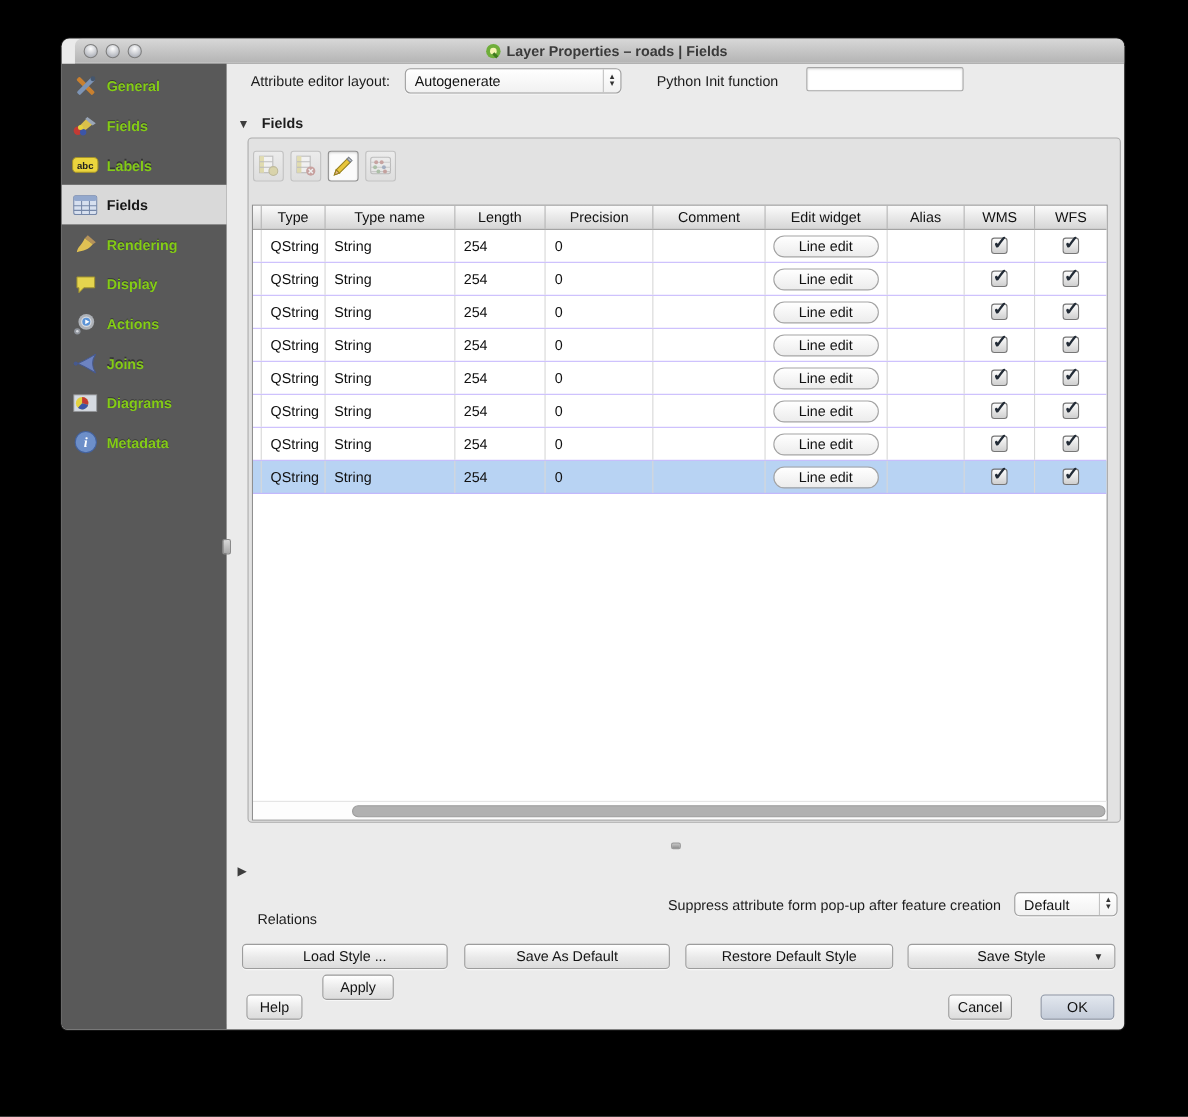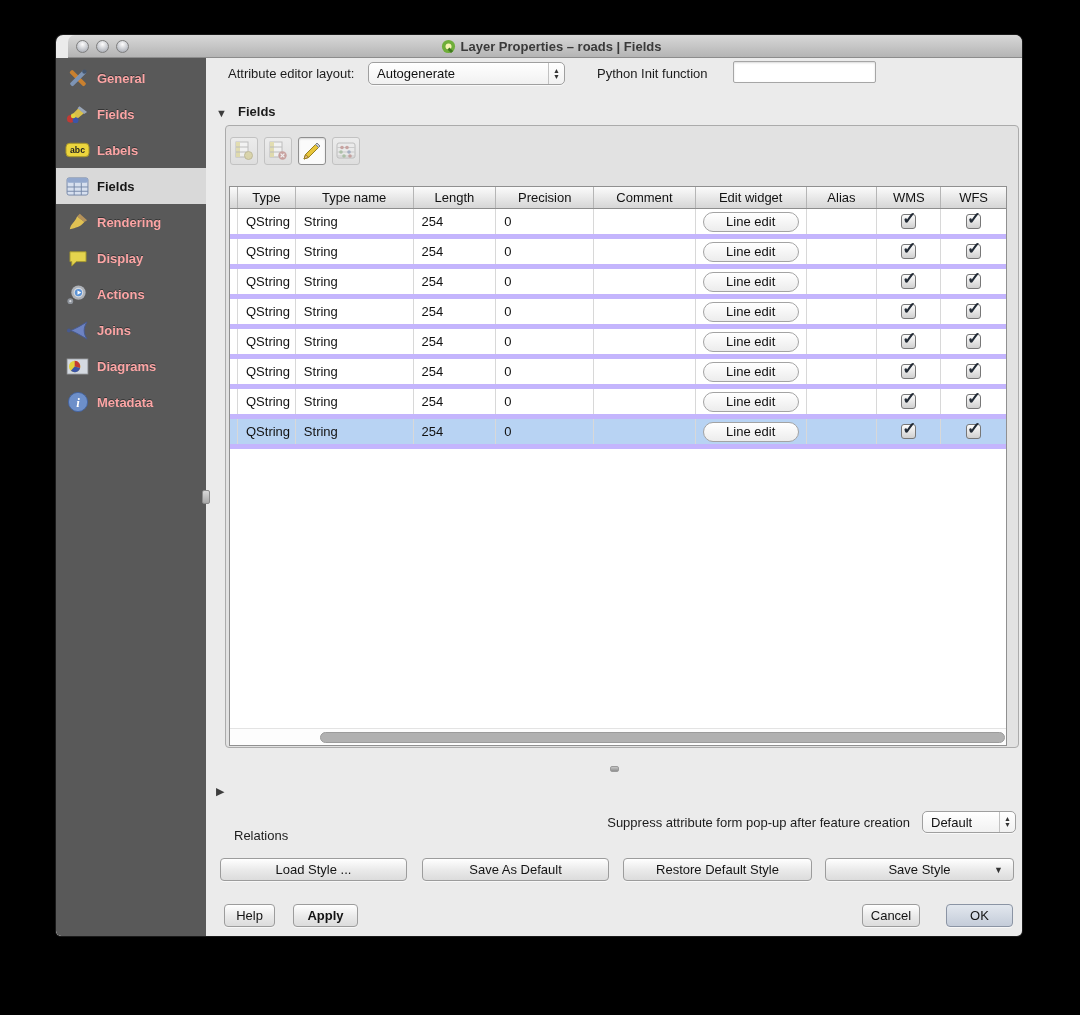--- a/index.html
+++ b/index.html
@@ -14,21 +14,21 @@
   .lights{position:absolute;left:8px;top:5px;display:flex;gap:7px;}
   .light{width:13px;height:13px;border-radius:50%;border:1px solid #7e7e7e;
     background:radial-gradient(circle at 50% 30%,#fdfdfd,#b9bcc3 70%,#9aa0aa);}
   .title{position:absolute;left:0;top:0;width:100%;height:23px;display:flex;
     align-items:center;justify-content:center;gap:5px;font-size:13px;font-weight:bold;color:#3a3a3a;}
   
   .sidebar{position:absolute;left:0;top:23px;width:150px;height:878px;background:#595959;
     border-radius:0 0 0 5px;padding-top:2px;}
   .sb-item{height:36px;display:flex;align-items:center;padding-left:8px;cursor:default;}
   .sb-item .sb-icon{width:27px;height:24px;display:flex;align-items:center;justify-content:center;flex:none;}
-  .sb-item .sb-label{margin-left:6px;font-size:13px;font-weight:bold;color:#fca5a5;
+  .sb-item .sb-label{margin-left:6px;font-size:13px;font-weight:bold;color:#84cc16;
     text-shadow:0 -1px 0 rgba(0,0,0,.4);}
   .sb-item.selected{background:#d9d9d9;}
   .sb-item.selected .sb-label{color:#161616;text-shadow:none;}
   
   .lbl{position:absolute;font-size:13px;color:#1c1c1c;white-space:nowrap;}
   .combo{position:absolute;background:linear-gradient(#ffffff,#f1f1f1);border:1px solid #9f9f9f;
     border-radius:5px;display:flex;align-items:center;font-size:13px;color:#111;
     box-shadow:0 1px 0 rgba(255,255,255,.7);}
   .combo .combo-text{flex:1;padding-left:8px;}
   .combo .stepper{width:16px;height:100%;display:flex;flex-direction:column;align-items:center;
@@ -44,21 +44,21 @@
     background:linear-gradient(#ececec,#dedede);display:flex;align-items:center;justify-content:center;padding:0;}
   .tb-btn.active{background:#fbfbfb;border-color:#8f8f8f;box-shadow:inset 0 1px 2px rgba(0,0,0,.15);}
   .tb-btn.disabled svg{opacity:.45;filter:grayscale(35%);}
   
   .tablewrap{position:absolute;left:3px;top:60px;width:778px;height:560px;background:#fff;
     border:1px solid #909090;overflow:hidden;}
   .thead{display:flex;height:22px;background:linear-gradient(#fbfbfb,#d6d6d6);
     border-bottom:1px solid #8e8e8e;}
   .thcell{font-size:13px;color:#111;display:flex;align-items:center;justify-content:center;
     border-right:1px solid #b5b5b5;height:100%;}
-  .trow{display:flex;height:30px;border-bottom:5px solid #c4b5fd;background:#fff;}
+  .trow{display:flex;height:30px;border-bottom:1px solid #c4b5fd;background:#fff;}
   .trow.sel{background:#b8d3f3;}
   .tcell{font-size:13px;color:#111;display:flex;align-items:center;padding-left:8px;
     border-right:1px solid #d8d8d8;height:100%;overflow:hidden;}
   .tcell.center{justify-content:center;padding-left:0;}
   .c-sliver{width:8px;padding-left:0;}
   .c-type{width:58px;}
   .c-typename{width:118px;}
   .c-length{width:83px;}
   .c-precision{width:98px;}
   .c-comment{width:102px;}
@@ -456,17 +456,17 @@
 
   <button class="btn" style="left:164px;top:823px;width:187px;">Load Style ...</button>
   <button class="btn" style="left:366px;top:823px;width:187px;">Save As Default</button>
   <button class="btn" style="left:567px;top:823px;width:189px;">Restore Default Style</button>
   <button class="btn menu" style="left:769px;top:823px;width:189px;">
     <span>Save Style</span>
     <span class="caret">▼</span>
   </button>
 
   <button class="btn" style="left:168px;top:869px;width:51px;">Help</button>
-  <button class="btn" style="left:237px;top:869px;width:65px;font-weight:bold;">Apply</button>
+  <button class="btn" style="left:237px;top:851px;width:65px;">Apply</button>
   <button class="btn" style="left:806px;top:869px;width:58px;">Cancel</button>
   <button class="btn default" style="left:890px;top:869px;width:67px;">OK</button>
 
 </div>
 
 </body></html>

